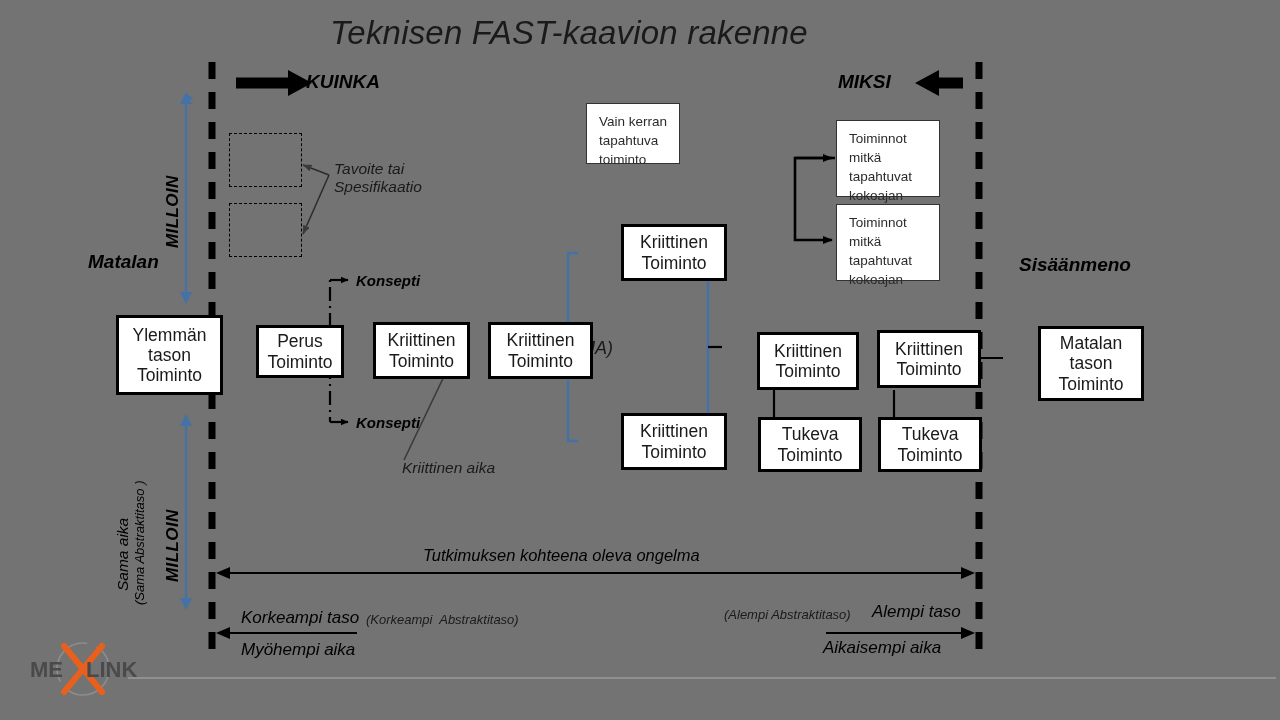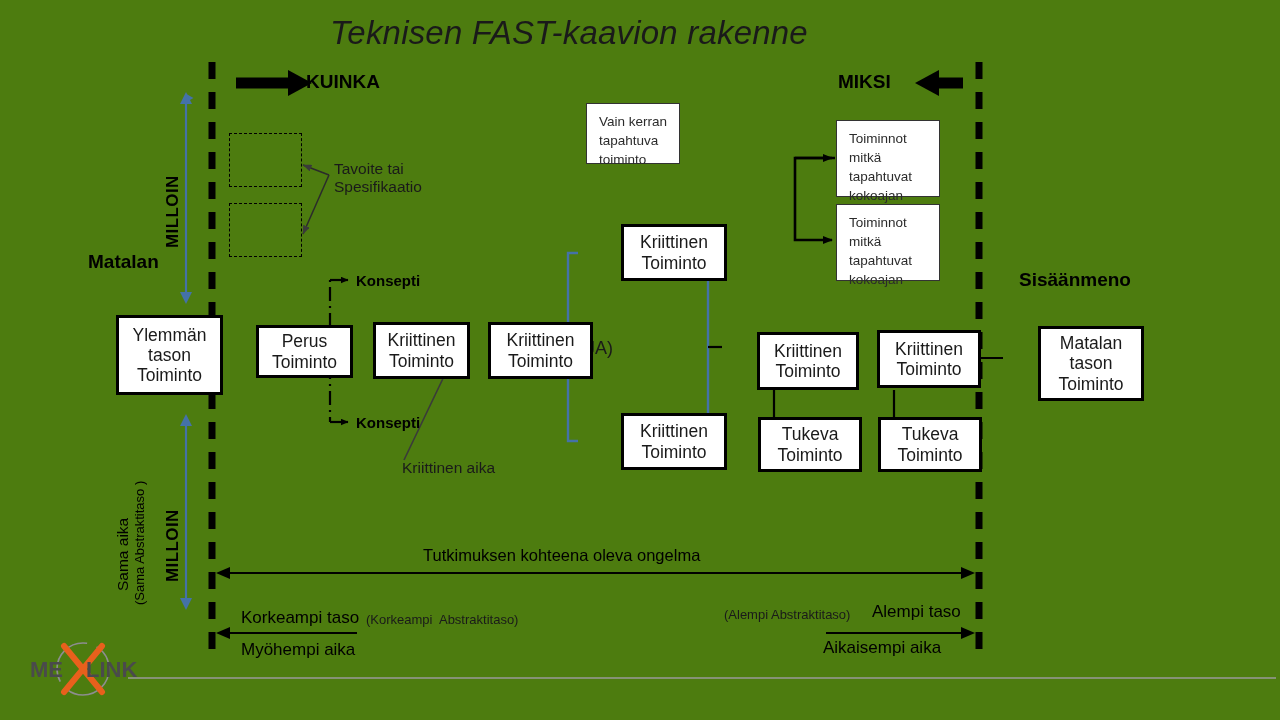--- a/index.html
+++ b/index.html
@@ -9,32 +9,33 @@
   }
   body {
     font-family: "Liberation Sans", sans-serif;
     color: #000000;
   }
   #canvas {
     position: relative;
     width: 1280px;
     height: 720px;
     overflow: hidden;
-    background: #4d7c0f;
+    background: #737373;
   }
   #svg-layer {
     position: absolute;
     left: 0; top: 0;
     width: 1280px;
     height: 720px;
   }
   .lbl {
     position: absolute;
     white-space: pre;
     line-height: 1.18;
+    font-style: italic;
   }
   
   .title {
     font-style: italic;
     font-size: 33px;
     font-weight: 400;
     letter-spacing: 0.2px;
     color: #1a1a1a;
   }
   
@@ -219,21 +220,21 @@
 
   <div class="lbl hdr" style="left:306px; top:71px;">KUINKA</div>
   <div class="lbl hdr" style="left:838px; top:71px;">MIKSI</div>
 
   <div class="lbl vert vert-bold" style="left:163px; top:148px; height:100px;">MILLOIN</div>
   <div class="lbl vert vert-bold" style="left:163px; top:482px; height:100px;">MILLOIN</div>
   <div class="lbl vert" style="left:114px; top:497px; height:94px; font-size:15.5px;">Sama aika</div>
   <div class="lbl vert" style="left:132px; top:483px; height:122px; font-size:13px;">(Sama Abstraktitaso )</div>
 
   <div class="lbl hdr" style="left:88px; top:251px;">Matalan</div>
-  <div class="lbl hdr" style="left:1019px; top:269px;">Sisäänmeno</div>
+  <div class="lbl hdr" style="left:1019px; top:254px;">Sisäänmeno</div>
 
   <div class="box-dashed" style="left:229px; top:133px; width:73px; height:54px;"></div>
   <div class="box-dashed" style="left:229px; top:203px; width:73px; height:54px;"></div>
   <div class="lbl note" style="left:334px; top:160px;">Tavoite tai
 Spesifikaatio</div>
 
   <div class="box-thin" style="left:586px; top:103px; width:94px; height:61px;">Vain kerran
 tapahtuva
 toiminto</div>
   <div class="box-thin" style="left:836px; top:120px; width:104px; height:77px;">Toiminnot
@@ -245,21 +246,21 @@
 tapahtuvat
 kokoajan</div>
 
   <div class="lbl hdr-sm" style="left:356px; top:272px;">Konsepti</div>
   <div class="lbl hdr-sm" style="left:356px; top:414px;">Konsepti</div>
 
   <div class="box" style="left:80px; top:315px; width:107px; height:80px;text-align:center;">Ylemmän
 tason
 Toiminto</div>
 
-  <div class="box" style="left:220px; top:325px; width:97px; height:53px;">Perus
+  <div class="box" style="left:220px; top:325px; width:88px; height:53px;">Perus
 Toiminto</div>
 
   <div class="box" style="left:337px; top:322px; width:97px; height:57px;">Kriittinen
 Toiminto</div>
 
   <div class="box" style="left:452px; top:322px; width:105px; height:57px;">Kriittinen
 Toiminto</div>
 
   <div class="box" style="left:585px; top:224px; width:106px; height:57px;">Kriittinen
 Toiminto</div>

